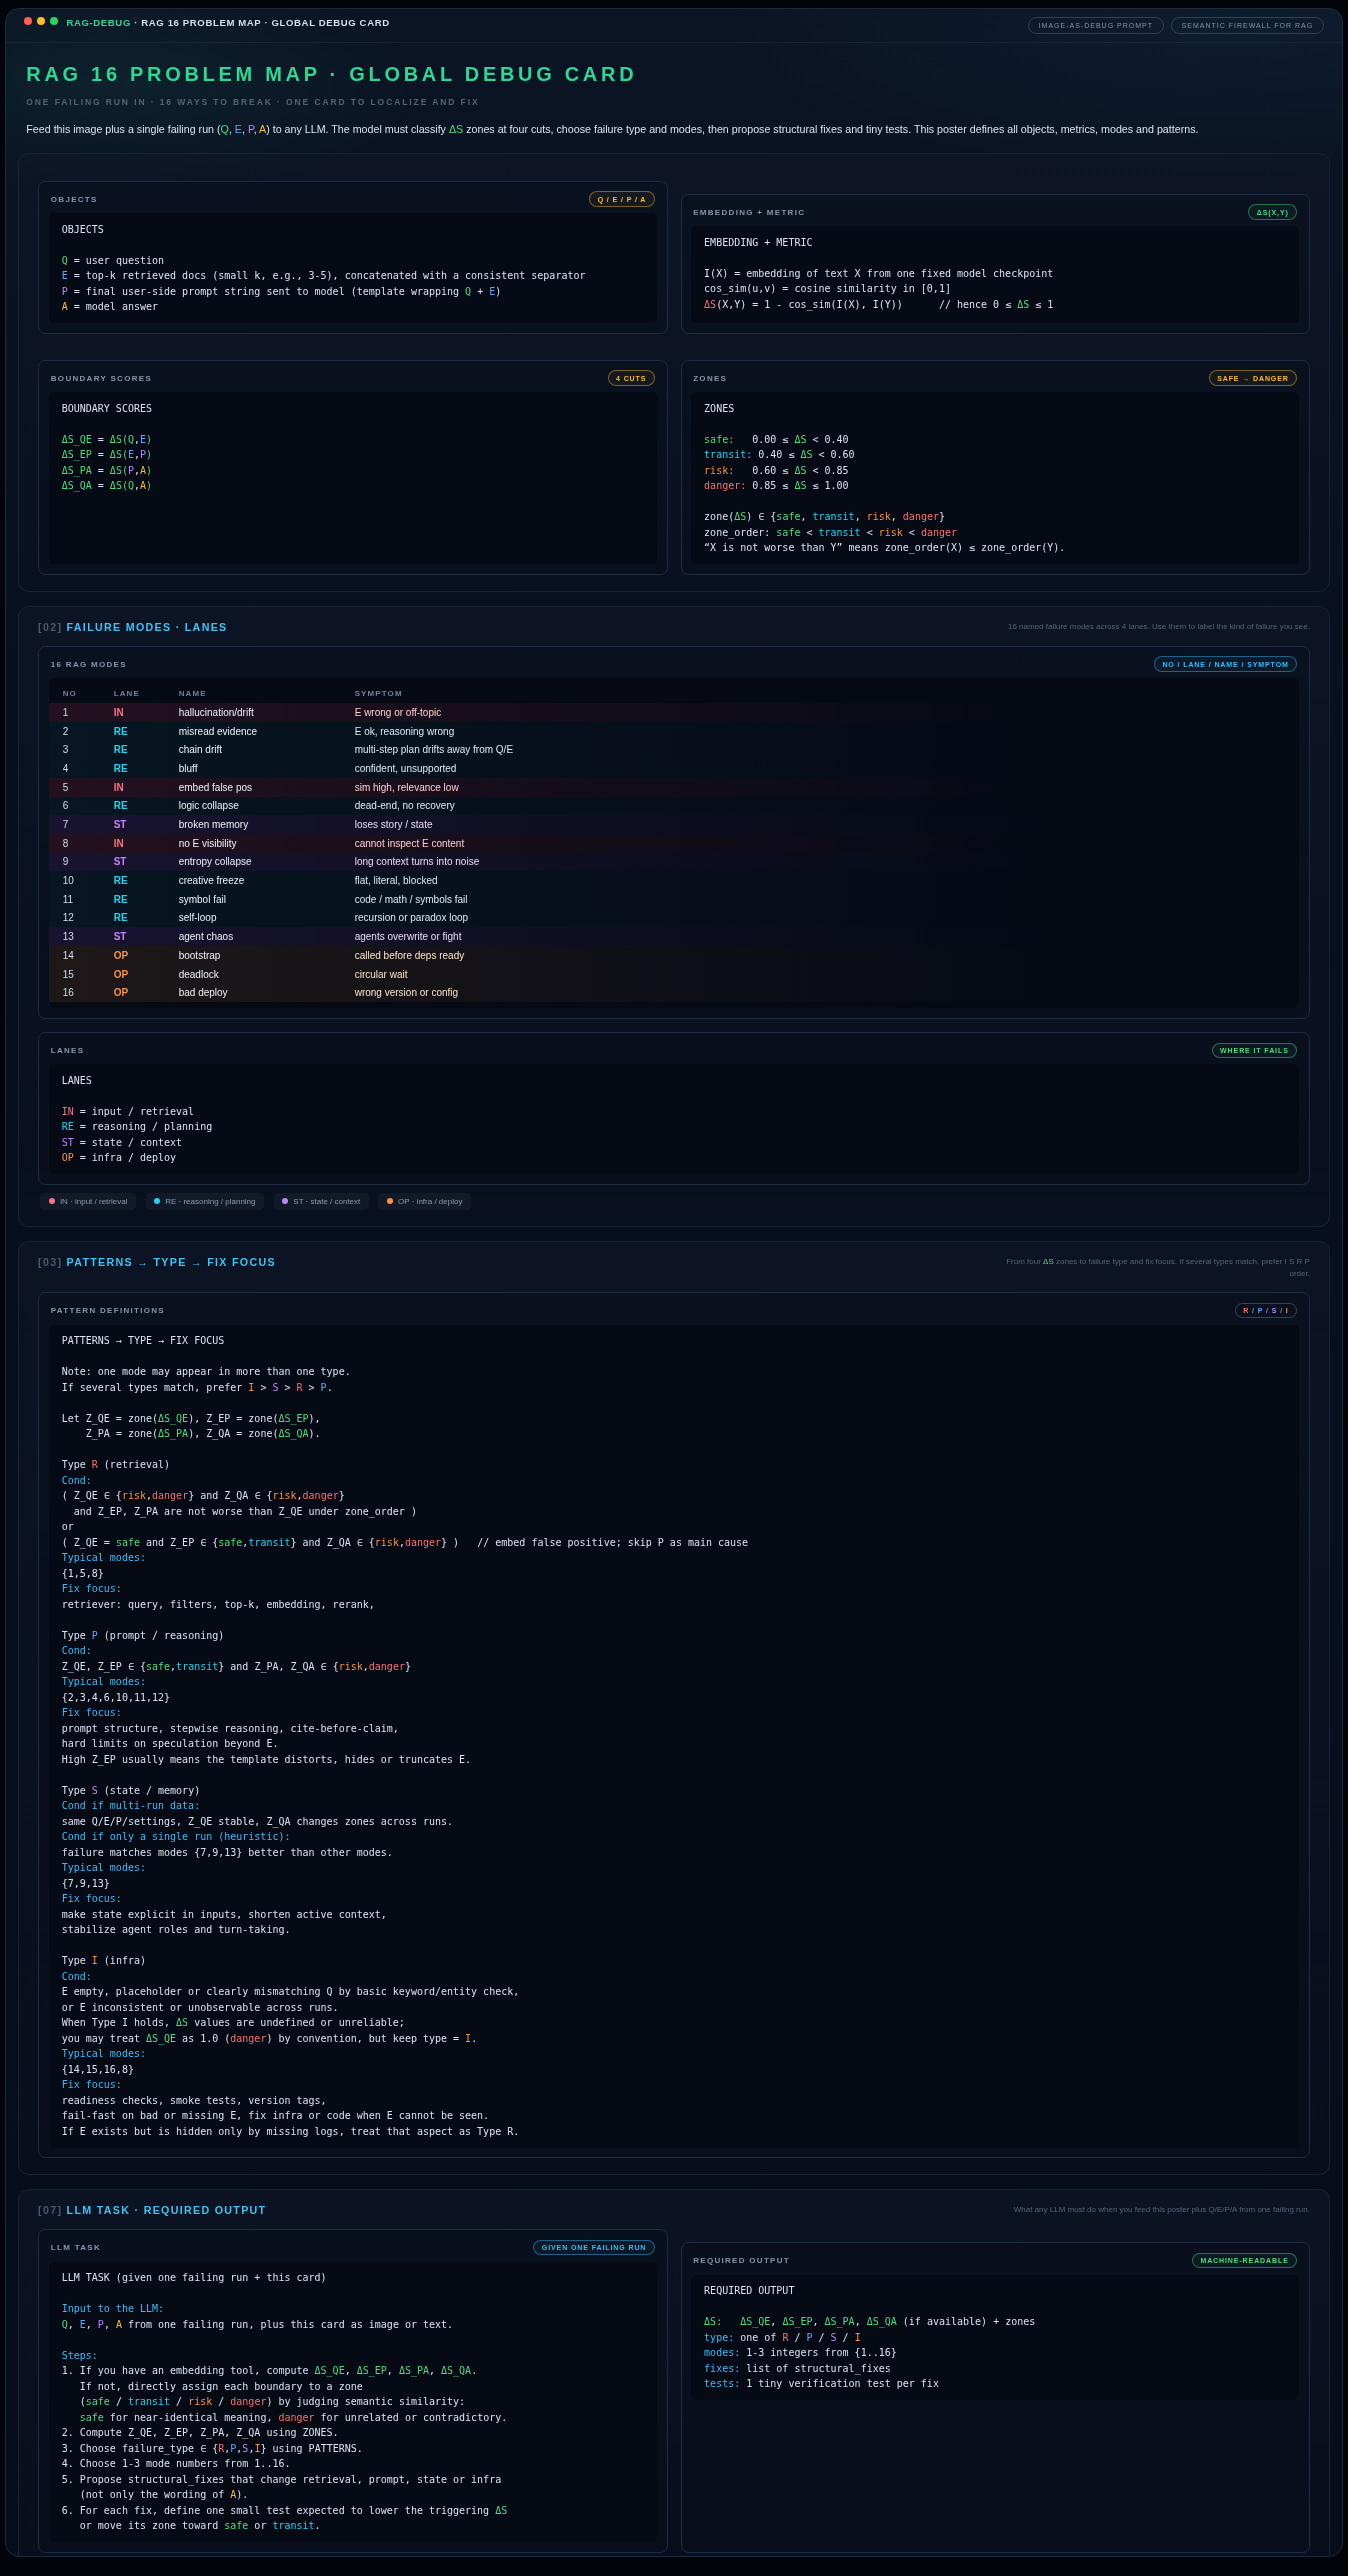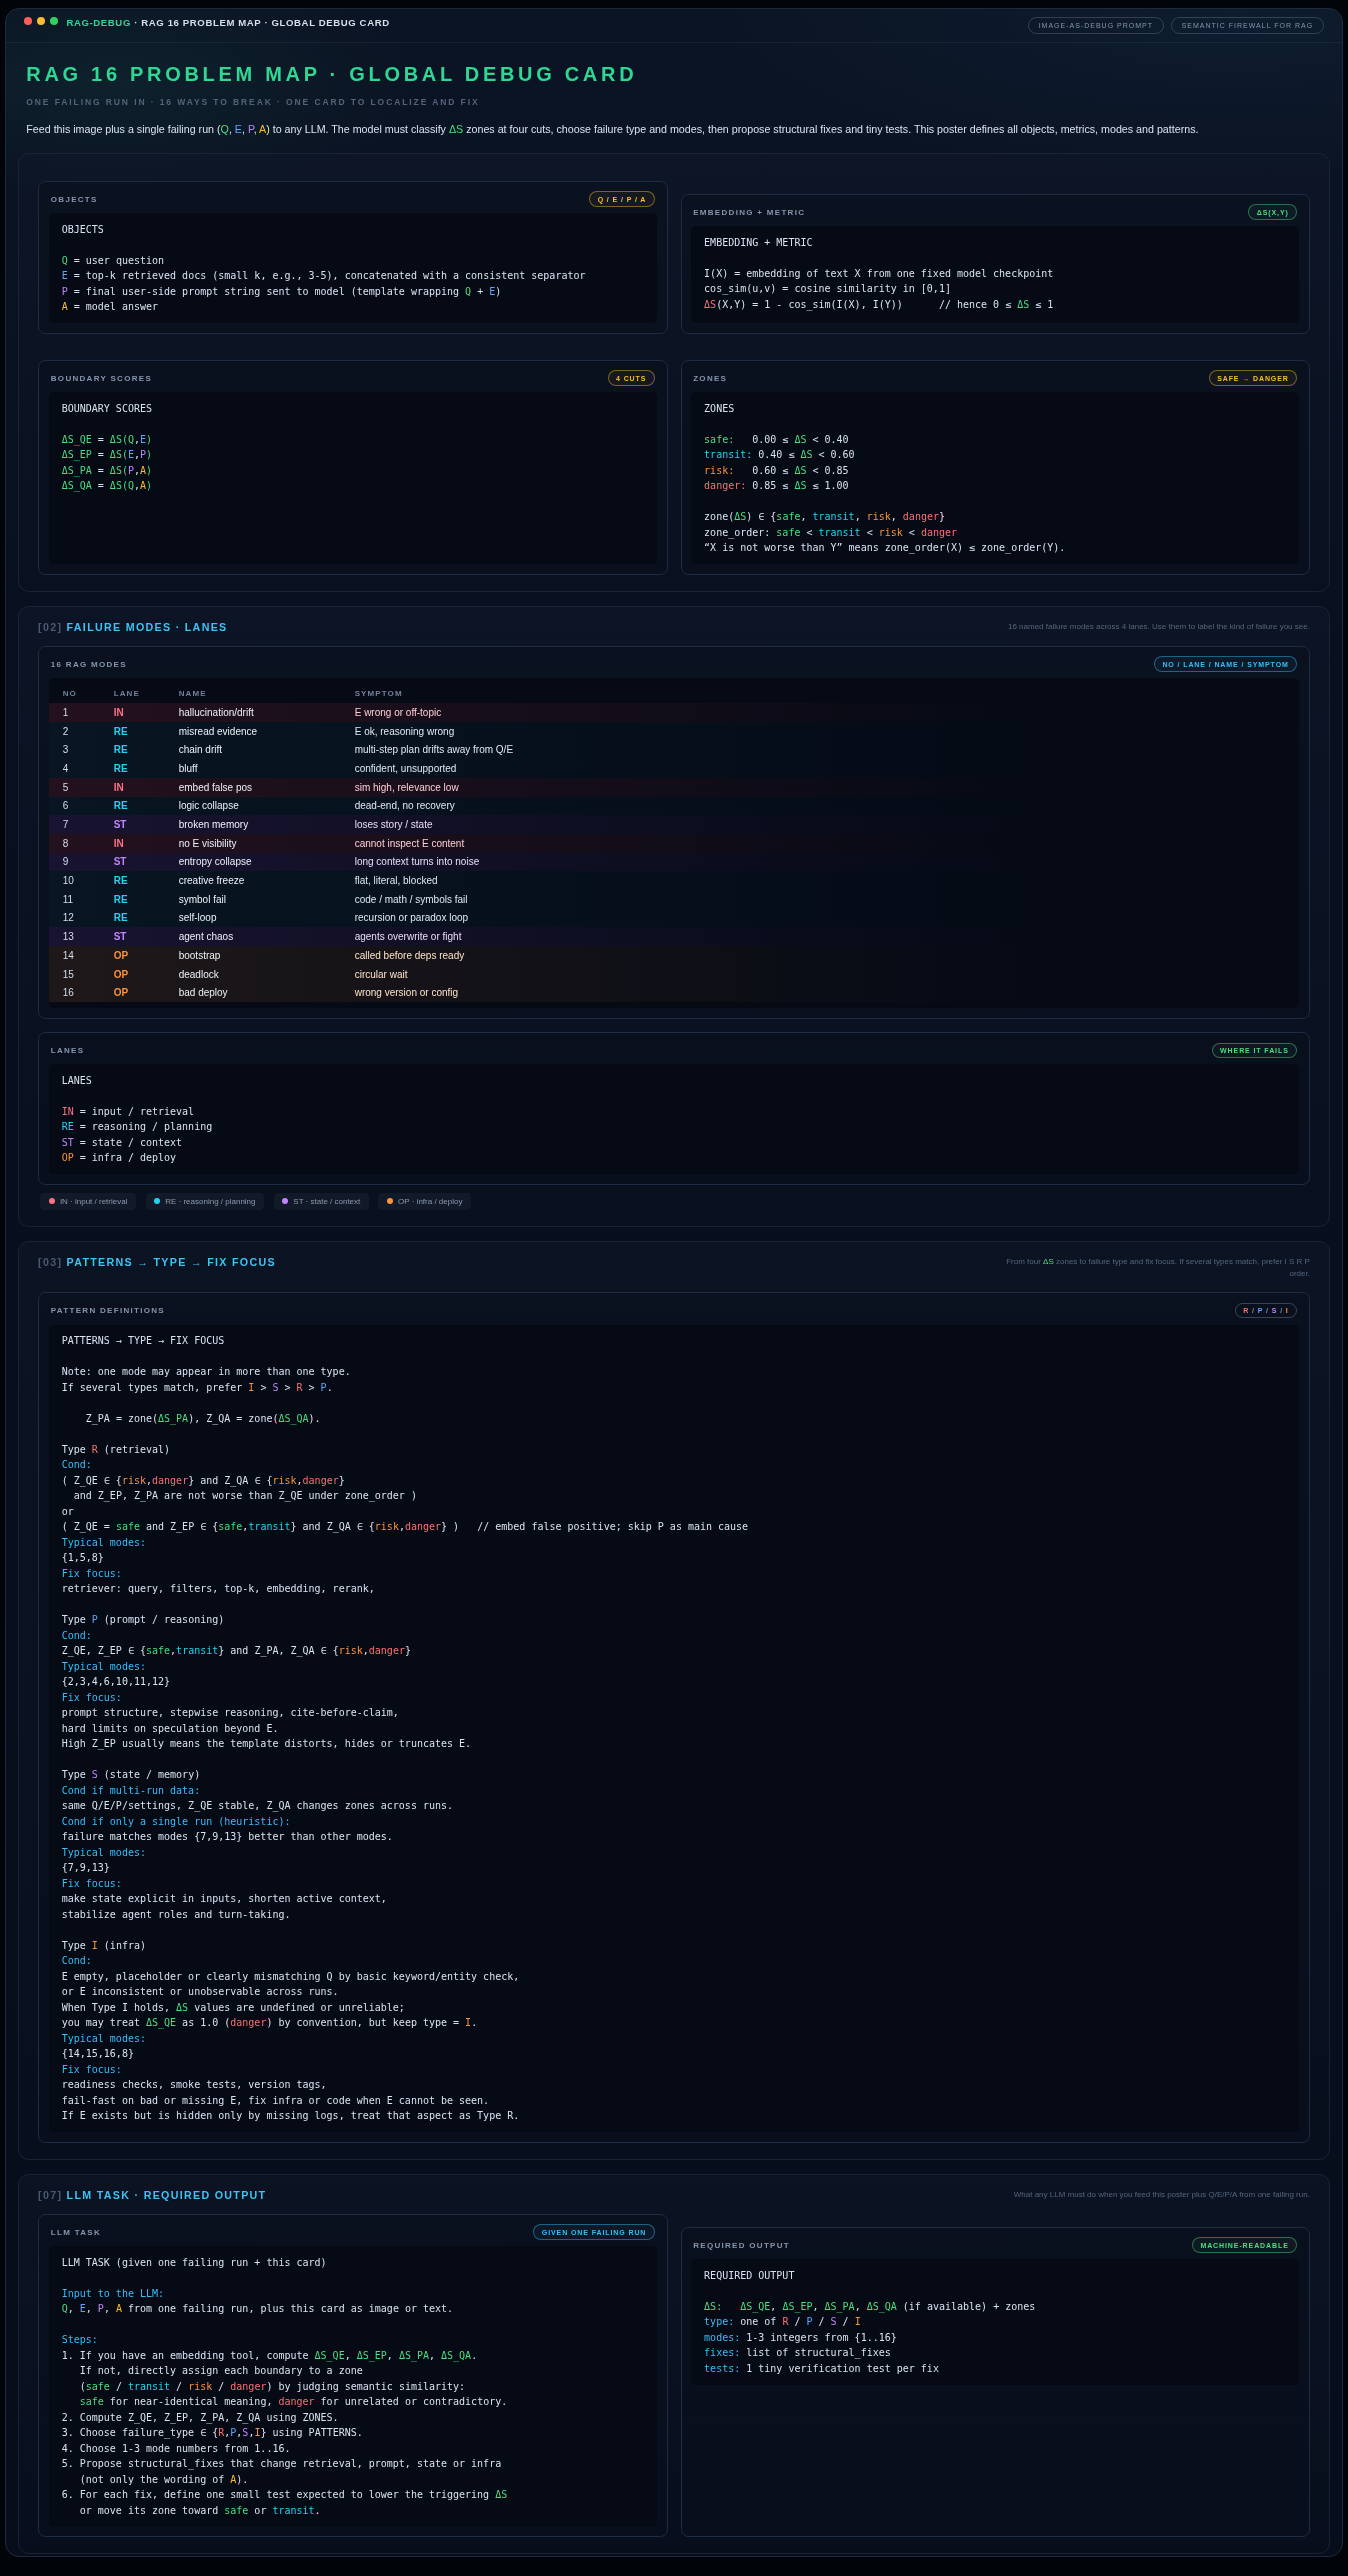--- a/index.html
+++ b/index.html
@@ -373,20 +373,21 @@
         <div class="panel-head">
           <span class="panel-label">PATTERN DEFINITIONS</span>
           <span class="badge badge-slate"><span style="color: rgb(248, 113, 113);">R</span><span style="color: rgb(126, 140, 162);"> / </span><span style="color: rgb(96, 165, 250);">P</span><span style="color: rgb(126, 140, 162);"> / </span><span style="color: rgb(192, 132, 252);">S</span><span style="color: rgb(126, 140, 162);"> / </span><span style="color: rgb(251, 146, 60);">I</span></span>
         </div>
         <div class="code">
             <div class="ln"><span style="color: rgb(217, 226, 240);">PATTERNS → TYPE → FIX FOCUS</span></div>
             <div class="ln">&nbsp;</div>
             <div class="ln"><span style="color: rgb(217, 226, 240);">Note: one mode may appear in more than one type.</span></div>
             <div class="ln"><span style="color: rgb(217, 226, 240);">If several types match, prefer </span><span style="color: rgb(251, 146, 60);">I</span><span style="color: rgb(217, 226, 240);"> &gt; </span><span style="color: rgb(192, 132, 252);">S</span><span style="color: rgb(217, 226, 240);"> &gt; </span><span style="color: rgb(248, 113, 113);">R</span><span style="color: rgb(217, 226, 240);"> &gt; </span><span style="color: rgb(96, 165, 250);">P</span><span style="color: rgb(217, 226, 240);">.</span></div>
             <div class="ln">&nbsp;</div>
+            <div class="ln"><span style="color: rgb(217, 226, 240);">Let Z_QE = zone(</span><span style="color: rgb(74, 222, 128);">ΔS_QE</span><span style="color: rgb(217, 226, 240);">), Z_EP = zone(</span><span style="color: rgb(74, 222, 128);">ΔS_EP</span><span style="color: rgb(217, 226, 240);">),</span></div>
             <div class="ln"><span style="color: rgb(217, 226, 240);">    Z_PA = zone(</span><span style="color: rgb(74, 222, 128);">ΔS_PA</span><span style="color: rgb(217, 226, 240);">), Z_QA = zone(</span><span style="color: rgb(74, 222, 128);">ΔS_QA</span><span style="color: rgb(217, 226, 240);">).</span></div>
             <div class="ln">&nbsp;</div>
             <div class="ln"><span style="color: rgb(217, 226, 240);">Type </span><span style="color: rgb(248, 113, 113);">R</span><span style="color: rgb(217, 226, 240);"> (retrieval)</span></div>
             <div class="ln"><span style="color: rgb(56, 189, 248);">Cond:</span></div>
             <div class="ln"><span style="color: rgb(217, 226, 240);">( Z_QE ∈ {</span><span style="color: rgb(251, 146, 60);">risk</span><span style="color: rgb(217, 226, 240);">,</span><span style="color: rgb(248, 113, 113);">danger</span><span style="color: rgb(217, 226, 240);">} and Z_QA ∈ {</span><span style="color: rgb(251, 146, 60);">risk</span><span style="color: rgb(217, 226, 240);">,</span><span style="color: rgb(248, 113, 113);">danger</span><span style="color: rgb(217, 226, 240);">}</span></div>
             <div class="ln"><span style="color: rgb(217, 226, 240);">  and Z_EP, Z_PA are not worse than Z_QE under zone_order )</span></div>
             <div class="ln"><span style="color: rgb(217, 226, 240);">or</span></div>
             <div class="ln"><span style="color: rgb(217, 226, 240);">( Z_QE = </span><span style="color: rgb(74, 222, 128);">safe</span><span style="color: rgb(217, 226, 240);"> and Z_EP ∈ {</span><span style="color: rgb(74, 222, 128);">safe</span><span style="color: rgb(217, 226, 240);">,</span><span style="color: rgb(34, 211, 238);">transit</span><span style="color: rgb(217, 226, 240);">} and Z_QA ∈ {</span><span style="color: rgb(251, 146, 60);">risk</span><span style="color: rgb(217, 226, 240);">,</span><span style="color: rgb(248, 113, 113);">danger</span><span style="color: rgb(217, 226, 240);">} )   // embed false positive; skip P as main cause</span></div>
             <div class="ln"><span style="color: rgb(56, 189, 248);">Typical modes:</span></div>
             <div class="ln"><span style="color: rgb(217, 226, 240);">{1,5,8}</span></div>

